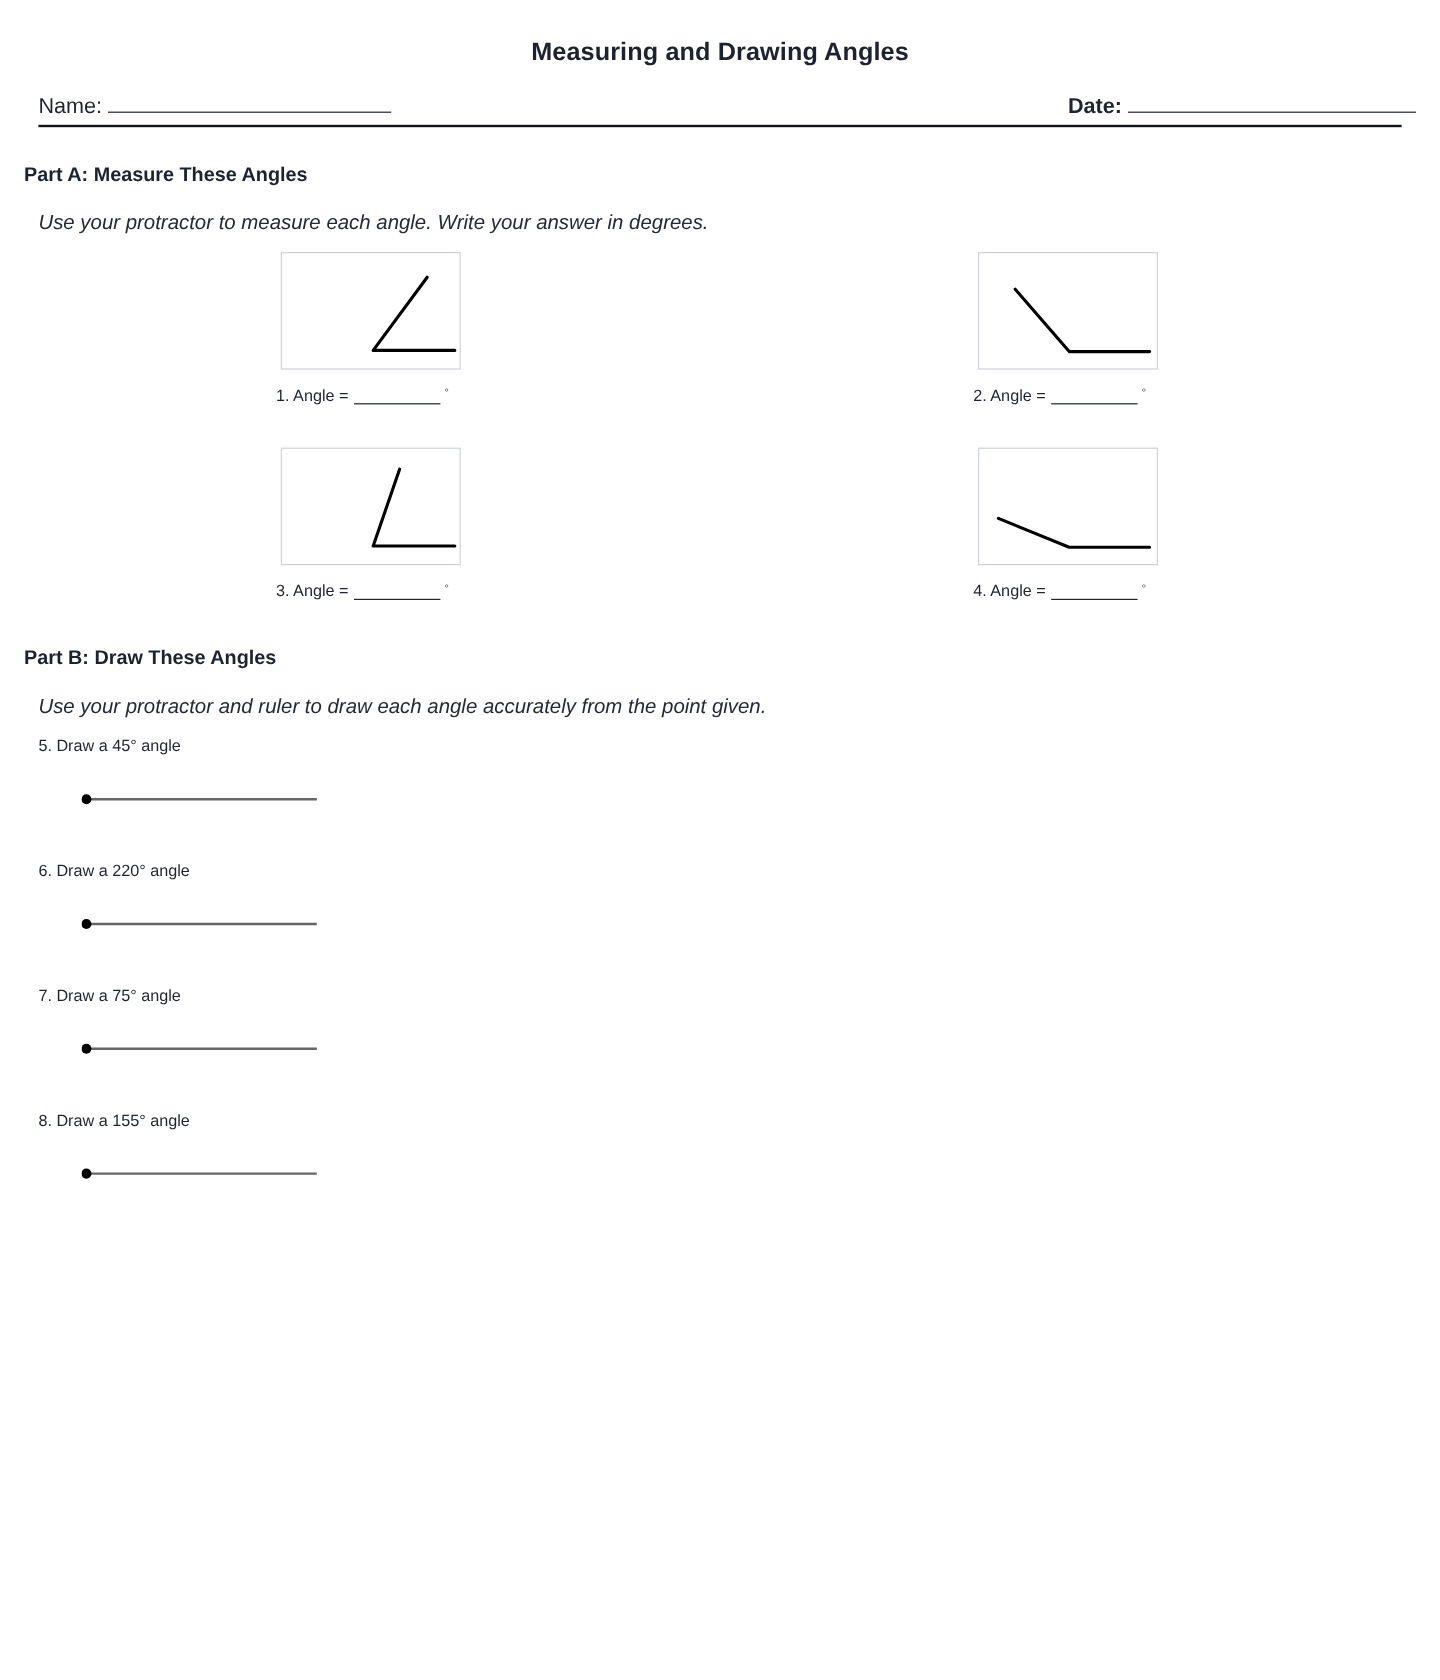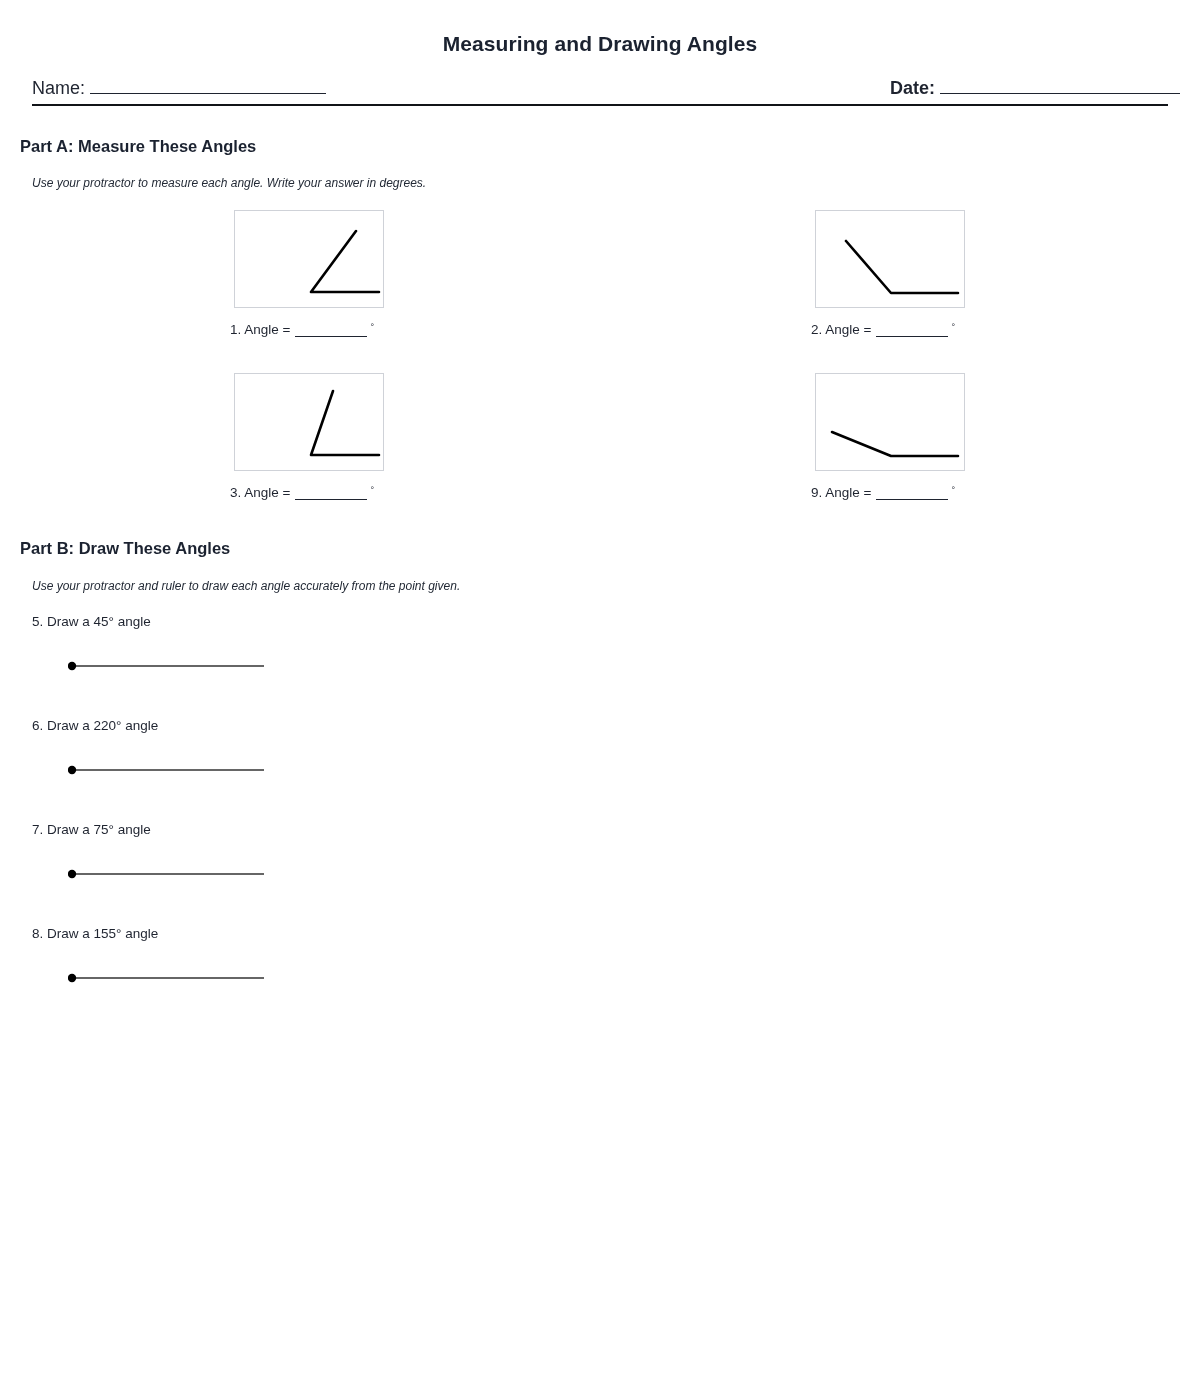--- a/index.html
+++ b/index.html
@@ -71,21 +71,21 @@
   .section-heading {
     position: absolute;
     left: 20px;
     font-size: 16.5px;
     font-weight: bold;
     color: #1b2230;
   }
   .section-note {
     position: absolute;
     left: 32px;
-    font-size: 12px;
+    font-size: 17px;
     font-style: italic;
     color: #232a36;
   }
   #partA-heading { top: 137px; }
   #partA-note { top: 176px; }
   #partB-heading { top: 539px; }
   #partB-note { top: 579px; }
 
   .angle-item {
     position: absolute;
@@ -220,21 +220,21 @@
     </div>
   </div>
 
   <div class="angle-item" id="item4">
     <div class="angle-box">
       <svg width="148" height="96" viewBox="0 0 148 96">
         <polyline points="16,58 75,82 142,82" fill="none" stroke="#000000" stroke-width="2.6" stroke-linecap="round" stroke-linejoin="round"></polyline>
       </svg>
     </div>
     <div class="angle-answer">
-      <span>9. Angle =</span>
+      <span>4. Angle =</span>
       <span class="answer-rule"></span>
       <span class="deg-sup">°</span>
     </div>
   </div>
 
   <div class="section-heading" id="partB-heading">Part B: Draw These Angles</div>
   <div class="section-note" id="partB-note">Use your protractor and ruler to draw each angle accurately from the point given.</div>
 
   <div class="draw-item" id="draw5">
     <div class="draw-label">5. Draw a 45° angle</div>

